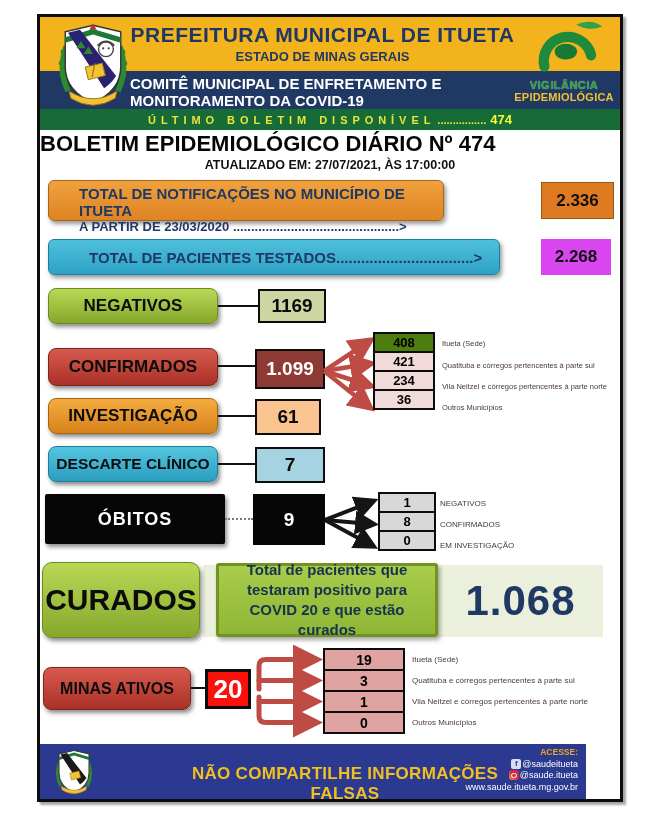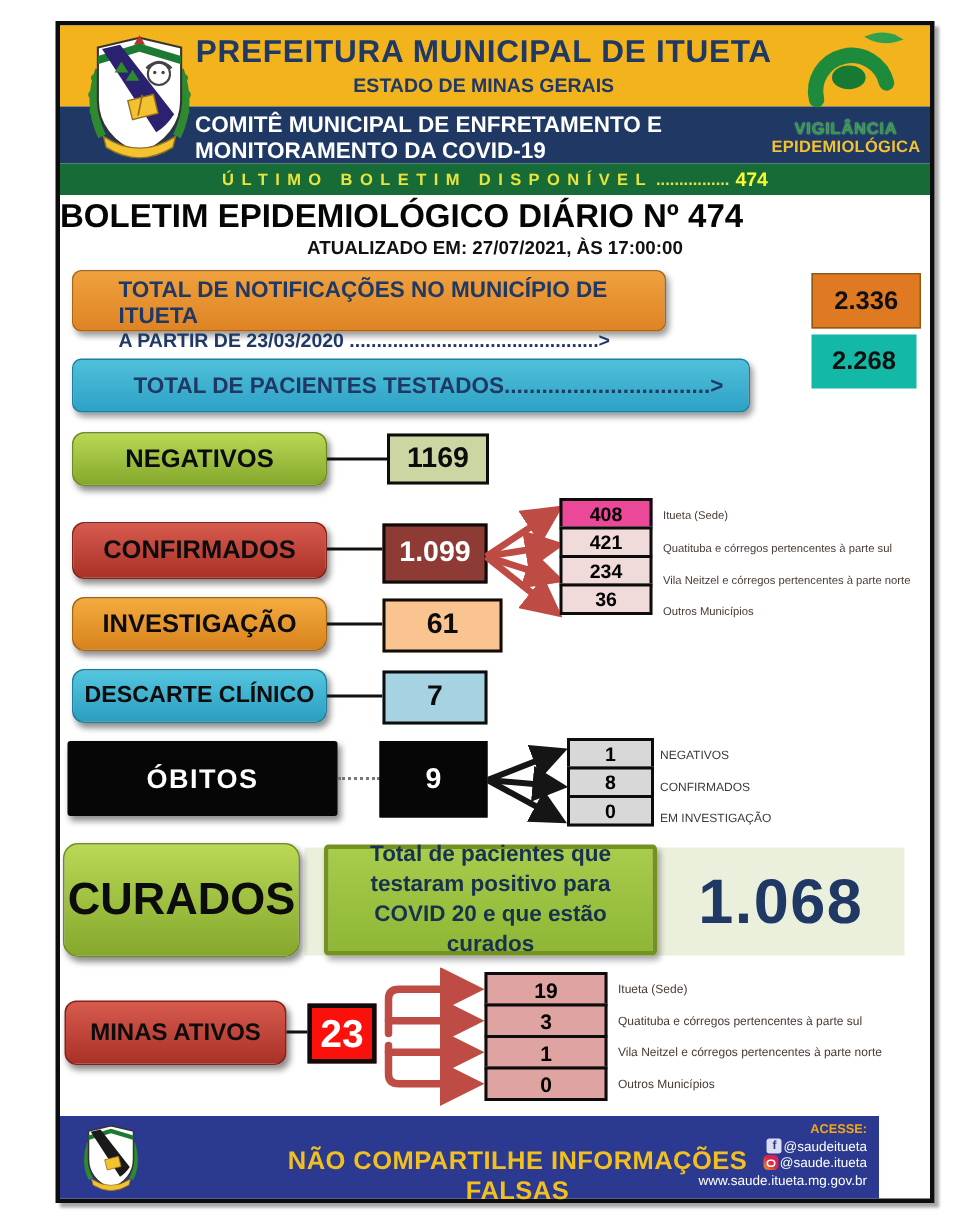--- a/index.html
+++ b/index.html
@@ -42,21 +42,21 @@
                 background:linear-gradient(#F0A13E,#DE8424); border:1px solid #A96415; }
   .bar-orange .l1 { font-size:15px; }
   .bar-orange .l2 { font-size:13px; }
   .bar-blue { left:8px; top:222px; width:452px; height:36px;
               background:linear-gradient(#4FC0DB,#2EA2C6); border:1px solid #1F7E9C;
               display:flex; align-items:center; padding-left:40px; font-size:15px; }
   .valbox { position:absolute; display:flex; align-items:center; justify-content:center;
             font-weight:800; color:#101010; }
   .val-notif  { left:501px; top:165px; width:73px; height:37px; background:#DF7A22;
                 border:1.5px solid #8F5A14; font-size:17px; }
-  .val-tested { left:501px; top:206px; width:70px; height:36px; background:#14b8a6; font-size:17px; }
+  .val-tested { left:501px; top:222px; width:70px; height:36px; background:#d946ef; font-size:17px; }
 
   
   .btn { position:absolute; display:flex; align-items:center; justify-content:center;
          font-weight:800; color:#0c0c0c; border-radius:8px;
          box-shadow:2px 3px 4px rgba(0,0,0,.45); text-align:center; }
   .btn-green  { background:linear-gradient(#B9D855,#85A82C); border:1px solid #6E8A22; }
   .btn-red    { background:linear-gradient(#D85A4E,#A93127); border:1px solid #7E241C; }
   .btn-orange { background:linear-gradient(#F4AC3F,#D7821C); border:1px solid #A86510; }
   .btn-cyan   { background:linear-gradient(#55C6E0,#2B9DBF); border:1px solid #1F7D99; }
   .btn-black  { background:#060606; color:#fff; border-radius:2px; }
@@ -189,33 +189,33 @@
       <path d="M0,0 L6,3 L0,6 Z" fill="#BF4B45"></path>
           </marker>
         </defs>
     <line x1="1" y1="42" x2="45" y2="13" stroke="#BF4B45" stroke-width="4.5" marker-end="url(#arwC)"></line>
     <line x1="1" y1="42" x2="45" y2="35" stroke="#BF4B45" stroke-width="4.5" marker-end="url(#arwC)"></line>
     <line x1="1" y1="42" x2="45" y2="56" stroke="#BF4B45" stroke-width="4.5" marker-end="url(#arwC)"></line>
     <line x1="1" y1="42" x2="45" y2="77" stroke="#BF4B45" stroke-width="4.5" marker-end="url(#arwC)"></line>
   </svg>
 
   <div class="minicol" style="left:333px; top:315px; width:62px;">
-    <div class="minibox" style="height:21px; font-size:13px; background:#ec4899;">408</div>
+    <div class="minibox" style="height:21px; font-size:13px; background:#4d7c0f;">408</div>
     <div class="minibox" style="height:21px; font-size:13px; background:#F1DBDA;">421</div>
     <div class="minibox" style="height:21px; font-size:13px; background:#F1DBDA;">234</div>
     <div class="minibox" style="height:21px; font-size:13px; background:#F1DBDA;">36</div>
   </div>
   <div class="minilabel" style="left:402px; top:322px; font-size:7.5px;">Itueta (Sede)</div>
   <div class="minilabel" style="left:402px; top:344px; font-size:7.5px;">Quatituba e córregos pertencentes à parte sul</div>
   <div class="minilabel" style="left:402px; top:365px; font-size:7.5px;">Vila Neitzel e córregos pertencentes à parte norte</div>
   <div class="minilabel" style="left:402px; top:386px; font-size:7.5px;">Outros Municípios</div>
 
   <div class="btn btn-orange" style="left:8px; top:381px; width:170px; height:36px; font-size:17px;">INVESTIGAÇÃO</div>
   <div class="hline" style="left:178px; top:398px; width:37px;"></div>
-  <div class="resbox" style="left:215px; top:382px; width:80px; height:36px; background:#FAC490;">61</div>
+  <div class="resbox" style="left:215px; top:382px; width:66px; height:36px; background:#FAC490;">61</div>
 
   <div class="btn btn-cyan" style="left:8px; top:429px; width:170px; height:36px; font-size:15.5px;">DESCARTE CLÍNICO</div>
   <div class="hline" style="left:178px; top:446px; width:37px;"></div>
   <div class="resbox" style="left:215px; top:430px; width:70px; height:36px; background:#A6D3E2;">7</div>
 
   <div class="btn btn-black" style="left:5px; top:477px; width:180px; height:50px; font-size:18px; letter-spacing:1px;">ÓBITOS</div>
   <div class="dotline" style="left:185px; top:501px; width:28px;"></div>
   <div class="resbox" style="left:213px; top:477px; width:72px; height:51px; background:#060606; color:#fff; border-color:#060606;">9</div>
 
   <svg style="position:absolute; left:285px; top:473px;" width="53" height="70" viewBox="0 0 53 70">
@@ -238,21 +238,21 @@
   <div class="minilabel" style="left:400px; top:503px; font-size:8px; color:#3B3B3B;">CONFIRMADOS</div>
   <div class="minilabel" style="left:400px; top:524px; font-size:8px; color:#3B3B3B;">EM INVESTIGAÇÃO</div>
 
   <div class="curados-band"></div>
   <div class="btn btn-green" style="left:2px; top:545px; width:158px; height:76px; font-size:30px; border-radius:10px;">CURADOS</div>
   <div class="curados-desc">Total de pacientes que testaram positivo para COVID 20 e que estão curados</div>
   <div class="curados-val">1.068</div>
 
   <div class="btn btn-red" style="left:3px; top:650px; width:148px; height:43px; font-size:16px;">MINAS ATIVOS</div>
   <div class="hline" style="left:151px; top:670px; width:14px;"></div>
-  <div class="box23">23</div>
+  <div class="box23">20</div>
 
   <svg style="position:absolute; left:205px; top:628px; z-index:1;" width="80" height="97" viewBox="0 0 80 97">
     <defs>
           <marker id="arwA" markerWidth="6" markerHeight="6" refX="4" refY="3" orient="auto">
       <path d="M0,0 L6,3 L0,6 Z" fill="#BF4B45"></path>
           </marker>
         </defs>
     <path d="M14,44 L14,21 Q14,14.5 21,14.5 L68,14.5" stroke="#BF4B45" stroke-width="5" fill="none" stroke-linecap="round" marker-end="url(#arwA)"></path>
     <path d="M14,35.5 L68,35.5" stroke="#BF4B45" stroke-width="5" fill="none" stroke-linecap="round" marker-end="url(#arwA)"></path>
     <path d="M14,56.5 L68,56.5" stroke="#BF4B45" stroke-width="5" fill="none" stroke-linecap="round" marker-end="url(#arwA)"></path>

